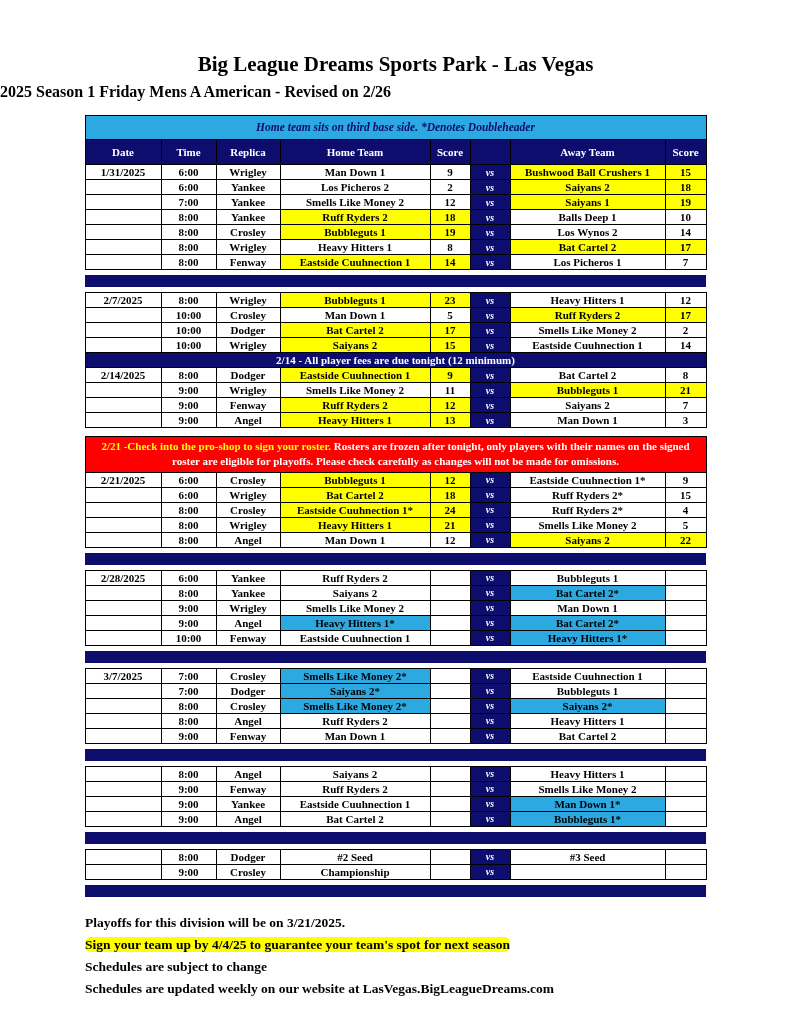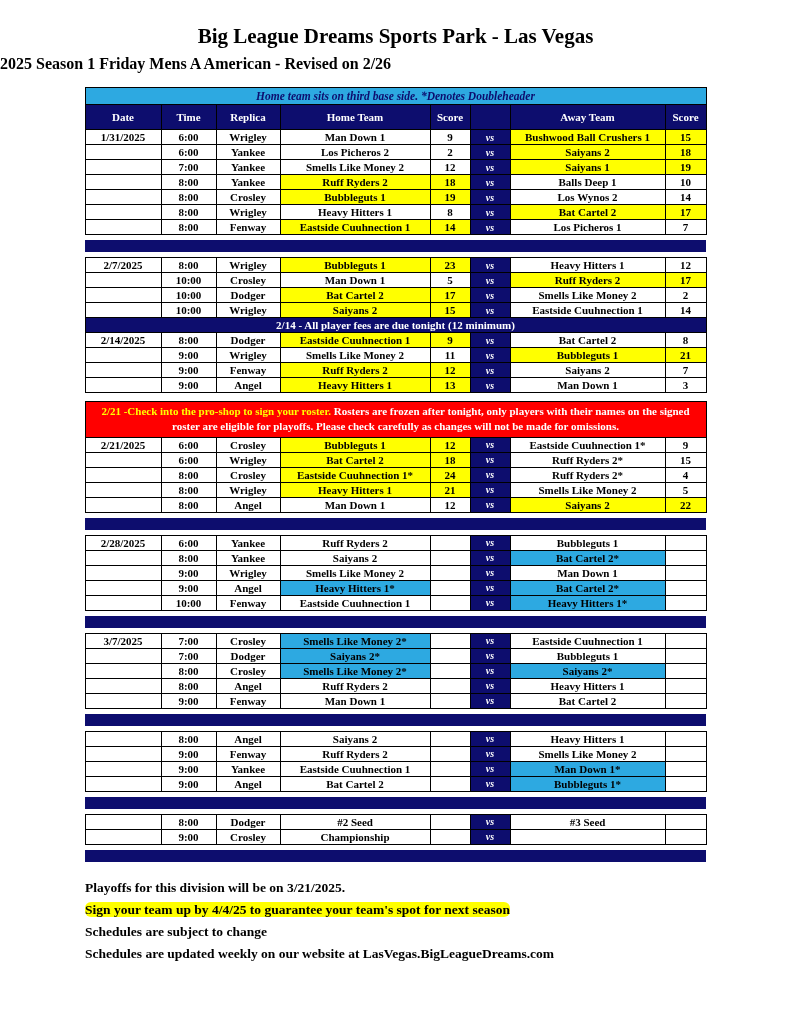--- a/index.html
+++ b/index.html
@@ -8,36 +8,36 @@
     --yellow:#ffff00;
     --red:#ff0000;
   }
   *{box-sizing:border-box;margin:0;padding:0;}
   html,body{background:#ffffff;}
   body{
     width:791px;height:1024px;overflow:hidden;
     font-family:"Liberation Serif","DejaVu Serif",serif;
     color:#000;
   }
-  .page{padding-top:24px;}
+  .page{padding-top:52px;}
   .title{text-align:center;font-size:21px;font-weight:bold;}
   .subtitle{text-align:left;font-size:16px;font-weight:bold;margin-top:6px;}
   table{
     border-collapse:collapse;table-layout:fixed;
     width:621px;margin:14px auto 0;
   }
   td,th{
     border:1px solid #000;
     font-size:11px;font-weight:bold;text-align:center;
     height:15px;line-height:1.1;padding:0 2px;
     overflow:hidden;white-space:nowrap;
   }
   tr.banner td{
     background:var(--blue);color:var(--navy);
-    font-style:italic;height:17px;font-size:11.5px;
+    font-style:italic;height:24px;font-size:11.5px;
   }
   tr.head th{background:var(--navy);color:#fff;height:25px;}
   td.vs{background:var(--navy);color:#fff;font-style:italic;font-size:10px;}
   td.hl-yellow{background:var(--yellow);}
   td.hl-blue{background:var(--blue);}
   tr.sep td{border:none;background:#fff;padding:5px 0;height:auto;}
   .sep-bar{height:12px;background:var(--navy);}
   tr.notice td{background:var(--navy);color:#fff;}
   tr.spacer td{border:none;background:#fff;height:9px;}
   tr.alert td{

